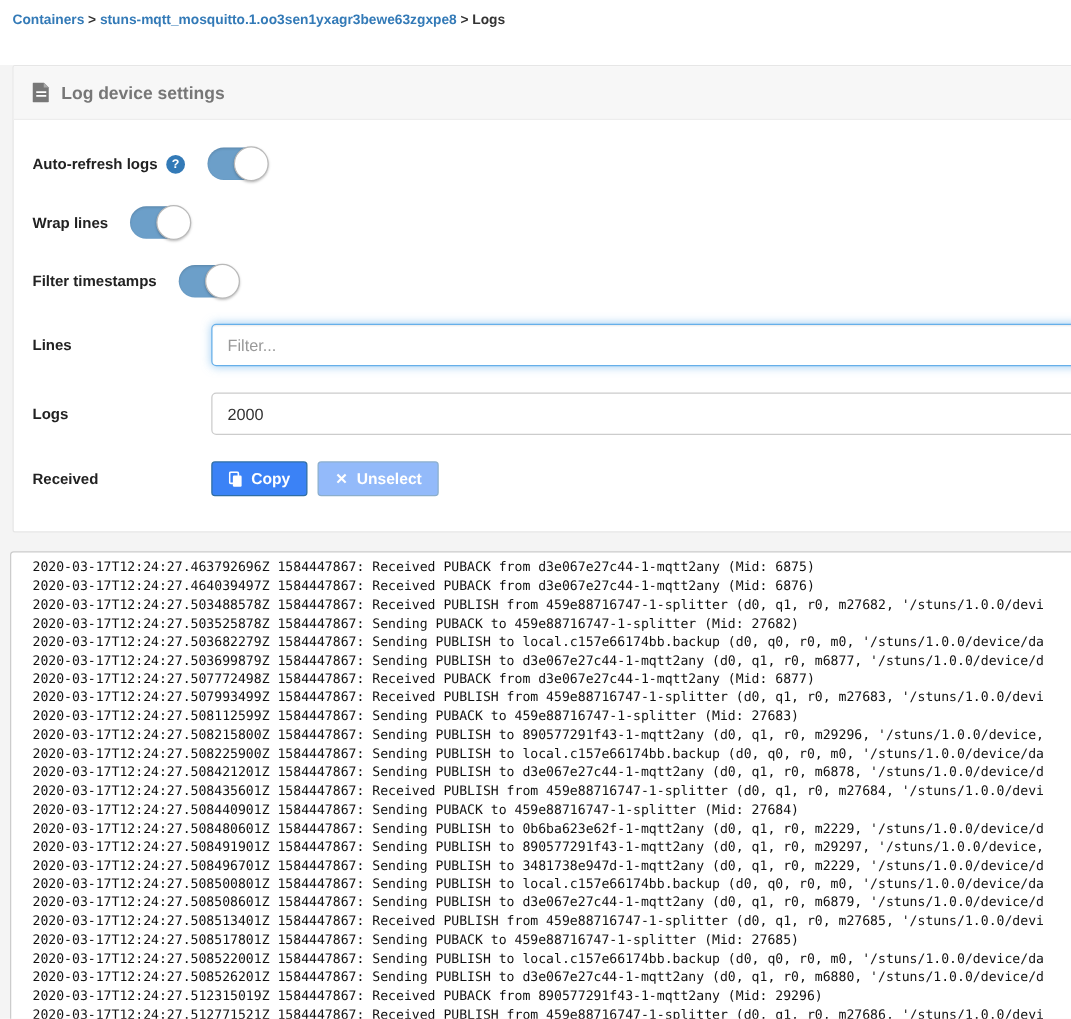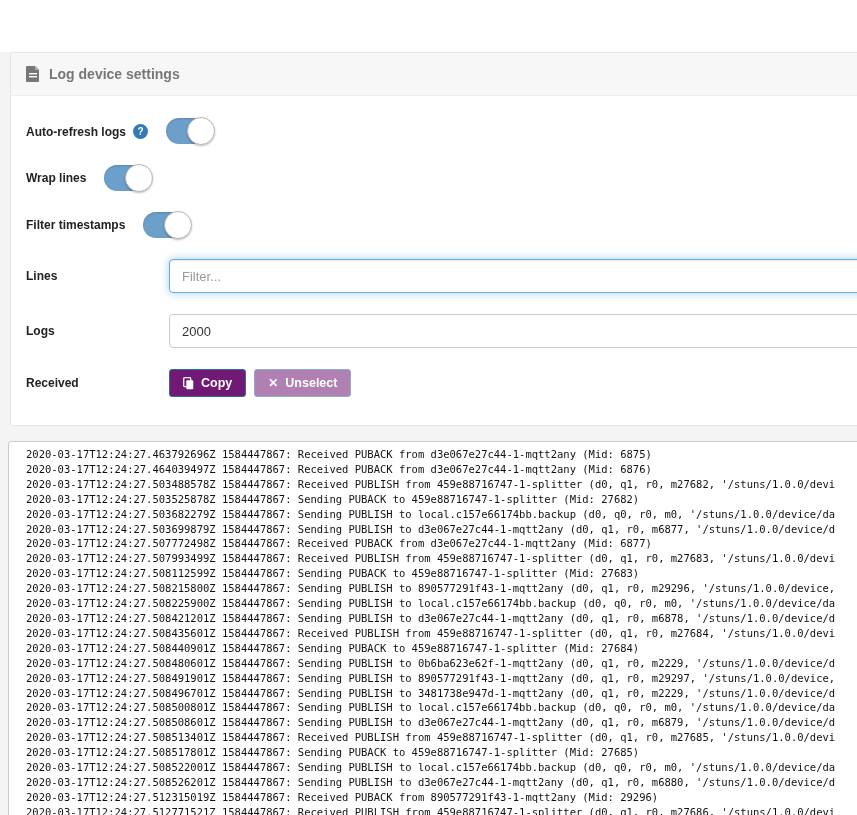--- a/index.html
+++ b/index.html
@@ -63,21 +63,21 @@
   .form-row:last-child { margin-bottom: 0; }
   .row-label {
     font-size: 12px;
     font-weight: 700;
     color: #222;
     display: flex;
     align-items: center;
     gap: 7px;
   }
   .fixed-label { width: 143px; flex: 0 0 143px; }
-  .inline-gap { margin-right: 18px; align-items: flex-end; }
+  .inline-gap { margin-right: 18px; }
 
   
   .help-icon {
     display: inline-flex;
     align-items: center;
     justify-content: center;
     width: 15px; height: 15px;
     border-radius: 50%;
     background: #337ab7;
     color: #fff;
@@ -123,21 +123,21 @@
     border-color: #66afe9;
     box-shadow: inset 0 1px 1px rgba(0,0,0,.075), 0 0 8px rgba(102,175,233,.6);
   }
 
   
   .btn-group { display: flex; gap: 8px; }
   .btn {
     display: inline-flex;
     align-items: center;
     gap: 7px;
-    background: #701a75;
+    background: #3b82f6;
     color: #fff;
     border: 1px solid #2e6da4;
     border-radius: 3px;
     padding: 6px 13px;
     font-size: 12.5px;
     font-weight: 700;
     font-family: "Liberation Sans", sans-serif;
     cursor: pointer;
   }
   .btn.disabled {
@@ -164,20 +164,23 @@
     color: #111;
     white-space: pre;
     cursor: pointer;
   }
   svg { display: block; }
 </style>
 </head>
 <body>
 
 <div class="page-header">
+  <div class="breadcrumb">
+    <a>Containers</a><span class="sep">&gt;</span><a>stuns-mqtt_mosquitto.1.oo3sen1yxagr3bewe63zgxpe8</a><span class="sep">&gt;</span><span>Logs</span>
+  </div>
 </div>
 
 <div class="widget">
   <div class="widget-header">
     <span>
       <svg width="14" height="16" viewBox="0 0 14 16">
         <path d="M1 0 h8 l4 4 v11 a1 1 0 0 1 -1 1 H1 a1 1 0 0 1 -1 -1 V1 a1 1 0 0 1 1 -1 z" fill="#777"></path>
         <path d="M9 0 l4 4 h-4 z" fill="#aaa"></path>
         <rect x="3" y="7" width="8" height="1.4" fill="#fff"></rect>
         <rect x="3" y="10" width="8" height="1.4" fill="#fff"></rect>

